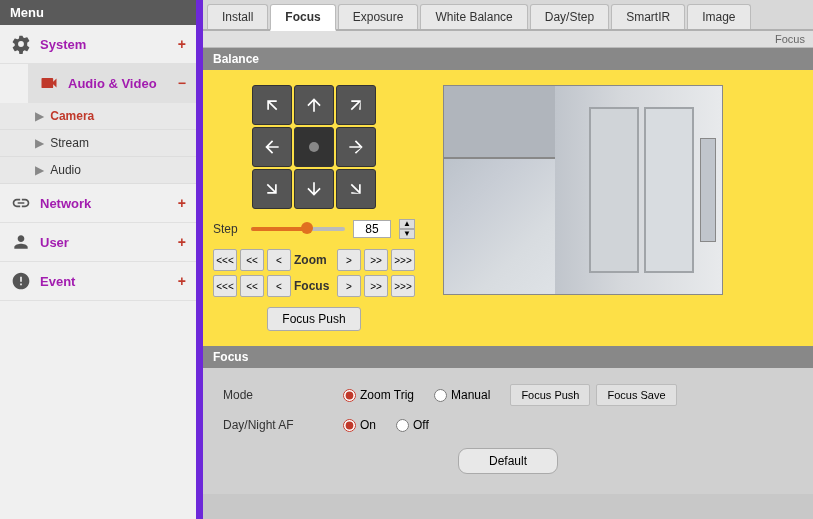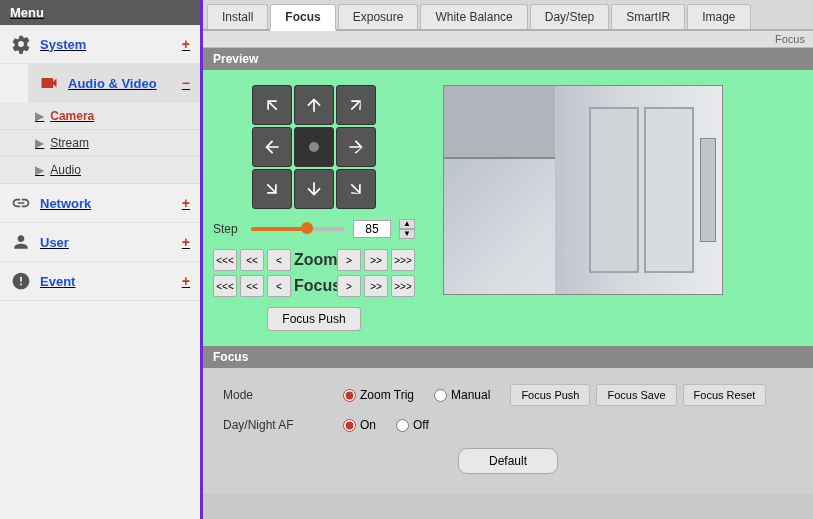--- a/index.html
+++ b/index.html
@@ -2,25 +2,25 @@
 <html><head>
   <meta charset="utf-8">
   <style>
     * { box-sizing: border-box; margin: 0; padding: 0; }
     body { font-family: Arial, sans-serif; font-size: 12px; background: #d0d0d0; width: 813px; height: 519px; overflow: hidden; }
 
     
     .app-container { display: flex; width: 813px; height: 519px; }
 
     
-    .sidebar { width: 203px; background: #f0f0f0; border-right: 3px solid #6d28d9; display: flex; flex-direction: column; text-decoration: underline; }
+    .sidebar { width: 203px; background: #f0f0f0; border-right: 7px solid #6d28d9; display: flex; flex-direction: column; }
     .sidebar-header { background: #5a5a5a; color: white; padding: 5px 10px; font-weight: bold; font-size: 13px; }
     .sidebar-item { display: flex; align-items: center; padding: 8px 10px; cursor: pointer; border-bottom: 1px solid #e0e0e0; }
     .sidebar-item .icon { width: 22px; height: 22px; margin-right: 8px; display: flex; align-items: center; justify-content: center; }
-    .sidebar-item .label { flex: 1; font-size: 13px; font-weight: bold; color: #1d4ed8; }
+    .sidebar-item .label { flex: 1; font-size: 13px; font-weight: bold; color: #a21caf; }
     .sidebar-item .expand { color: #c0392b; font-weight: bold; font-size: 14px; }
     .sidebar-item.active { background: #e0e0e0; margin-left: 28px; }
     .sidebar-sub { background: #e8e8e8; }
     .sidebar-sub-item { display: flex; align-items: center; padding: 6px 10px 6px 35px; cursor: pointer; border-bottom: 1px solid #ddd; }
     .sidebar-sub-item .arrow { color: #888; margin-right: 6px; }
     .sidebar-sub-item .sub-label { color: #333; font-size: 12px; }
     .sidebar-sub-item.active .sub-label { color: #c0392b; font-weight: bold; }
 
     
     .main-content { flex: 1; display: flex; flex-direction: column; background: #c8c8c8; }
@@ -33,21 +33,21 @@
     
     .breadcrumb { text-align: right; padding: 2px 8px; background: #e0e0e0; font-size: 11px; color: #666; border-bottom: 1px solid #bbb; }
 
     
     .content-body { flex: 1; overflow-y: auto; padding: 0; background: #c8c8c8; }
 
     
     .section { background: #d8d8d8; margin: 0; }
     .section-header { background: #888; color: white; padding: 4px 10px; font-size: 12px; font-weight: bold; }
 
-    .preview-body { display: flex; padding: 15px 10px; gap: 28px; background: #86efac; }
+    .preview-body { display: flex; padding: 15px 10px; gap: 28px; background: #fde047; }
     .preview-left { display: flex; flex-direction: column; align-items: center; gap: 10px; }
 
     
     .dir-pad { display: grid; grid-template-columns: repeat(3, 40px); grid-template-rows: repeat(3, 40px); gap: 2px; }
     .dir-btn { width: 40px; height: 40px; background: #555; border: 1px solid #333; cursor: pointer; display: flex; align-items: center; justify-content: center; border-radius: 3px; }
     .dir-btn.center { background: #333; }
     .dir-btn svg { width: 20px; height: 20px; fill: white; }
 
     
     .step-row { display: flex; align-items: center; gap: 8px; width: 100%; }
@@ -57,21 +57,21 @@
     .step-thumb { position: absolute; top: -5px; left: 60%; width: 12px; height: 12px; background: #e07020; border-radius: 50%; transform: translateX(-50%); }
     .step-value-container { display: flex; flex-direction: column; }
     .step-value { width: 38px; height: 18px; border: 1px solid #aaa; background: white; text-align: center; font-size: 12px; padding: 1px; }
     .step-arrows { display: flex; flex-direction: column; }
     .step-arrow-btn { width: 16px; height: 10px; background: #ddd; border: 1px solid #aaa; cursor: pointer; display: flex; align-items: center; justify-content: center; font-size: 8px; line-height: 1; }
 
     
     .zoom-focus-controls { display: flex; flex-direction: column; gap: 4px; }
     .zf-row { display: flex; align-items: center; gap: 3px; }
     .zf-btn { width: 24px; height: 22px; background: #e8e8e8; border: 1px solid #aaa; cursor: pointer; font-size: 10px; display: flex; align-items: center; justify-content: center; border-radius: 2px; }
-    .zf-label { width: 40px; text-align: left; font-size: 16px; color: #333; font-weight: bold; }
+    .zf-label { width: 40px; text-align: left; font-size: 12px; color: #333; font-weight: bold; }
 
     
     .focus-push-btn { padding: 4px 14px; background: #e8e8e8; border: 1px solid #aaa; cursor: pointer; font-size: 12px; border-radius: 3px; }
 
     
     .preview-image { width: 280px; height: 210px; background: #a8a8a8; border: 1px solid #888; overflow: hidden; }
     .cam-preview { width: 100%; height: 100%; background: linear-gradient(135deg, #b0b8c0 0%, #c8cdd5 30%, #d8dce0 50%, #e0e4e8 70%, #b8bec5 100%); position: relative; }
     
     .cam-wall { position: absolute; right: 0; top: 0; width: 60%; height: 100%; background: linear-gradient(90deg, #c0c5cc 0%, #d5d8dc 40%, #e8eaec 100%); }
     .cam-ceiling { position: absolute; top: 0; left: 0; width: 40%; height: 35%; background: #b0b5bc; border-bottom: 2px solid #888; }
@@ -181,21 +181,21 @@
       <div class="tab">Day/Step</div>
       <div class="tab">SmartIR</div>
       <div class="tab">Image</div>
     </div>
 
     <div class="breadcrumb">Focus</div>
 
     <div class="content-body">
 
       <div class="section">
-        <div class="section-header">Preview</div>
+        <div class="section-header">Balance</div>
         <div class="preview-body">
 
           <div class="preview-left">
 
             <div class="dir-pad">
 
               <div class="dir-btn">
                 <svg viewBox="0 0 24 24">
                     <path d="M20 11H7.83l5.59-5.59L12 4l-8 8 8 8 1.41-1.41L7.83 13H20v-2z" transform="rotate(45,12,12)"></path>
                   </svg>
@@ -307,21 +307,20 @@
                 <label for="zoom-trig">Zoom Trig</label>
               </div>
               <div class="radio-item">
                 <input type="radio" name="mode" id="manual" style="">
                 <label for="manual">Manual</label>
               </div>
             </div>
             <div class="action-buttons">
               <button class="action-btn">Focus Push</button>
               <button class="action-btn">Focus Save</button>
-              <button class="action-btn">Focus Reset</button>
             </div>
           </div>
 
           <div class="settings-row">
             <span class="settings-label">Day/Night AF</span>
             <div class="radio-group">
               <div class="radio-item">
                 <input type="radio" name="daynight" id="dn-on" checked="" style="">
                 <label for="dn-on">On</label>
               </div>

